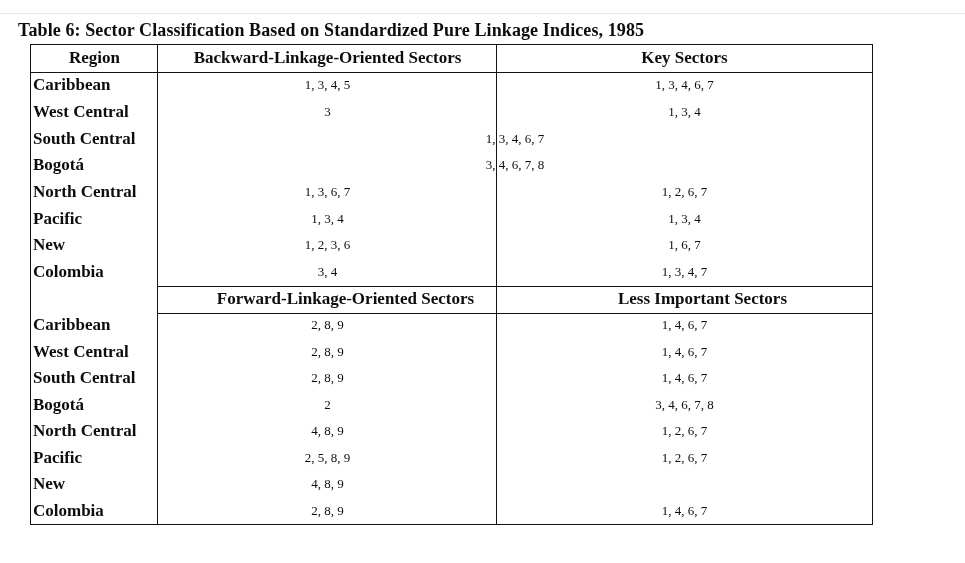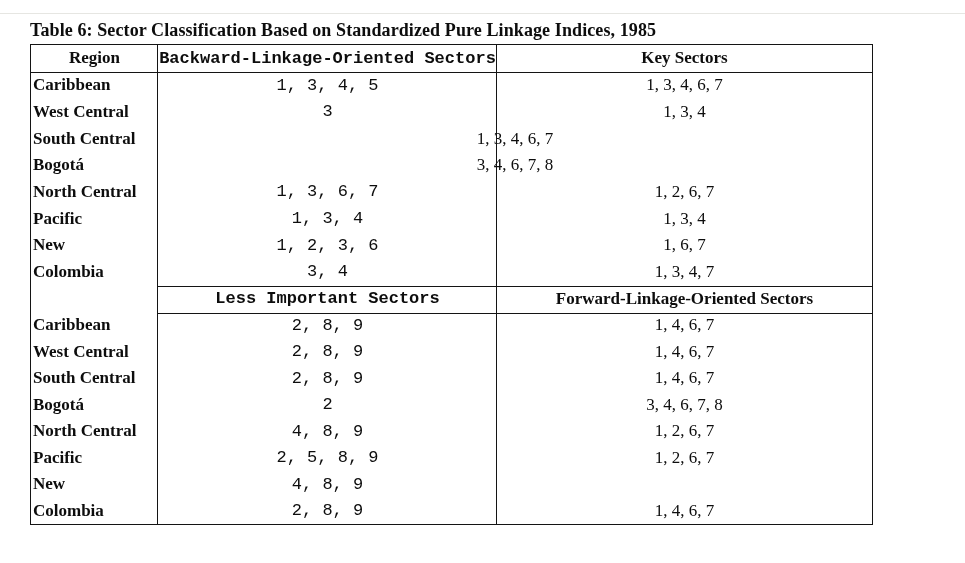--- a/index.html
+++ b/index.html
@@ -9,21 +9,21 @@
     background:#ffffff;
     font-family:"Liberation Serif","DejaVu Serif",serif;
     color:#0d0d0d;
     overflow:hidden;
   }
   .top-rule{
     position:absolute;left:0;top:13px;width:965px;height:1px;
     background:#e6e6e2;
   }
   .title{
-    position:absolute;left:30px;top:20px;
+    position:absolute;left:18px;top:20px;
     font-size:18px;font-weight:bold;white-space:nowrap;
     letter-spacing:0.1px;
   }
   .table-wrap{
     position:absolute;left:30px;top:44px;
     width:843px;height:481px;
     border:1.5px solid #141414;
     box-sizing:border-box;
   }
   .grid-lines{position:absolute;inset:0;pointer-events:none;}
@@ -32,23 +32,23 @@
   .vline.v2{left:464.5px;}
   .hline{position:absolute;height:1.5px;background:#141414;}
   .hline.h-header{left:0;right:0;top:26.5px;}
   .hline.h-mid-top{left:125.5px;right:0;top:240.5px;}
   .hline.h-mid-bottom{left:125.5px;right:0;top:267.5px;}
   .rows{position:absolute;inset:0;display:flex;flex-direction:column;}
   .row{display:flex;width:100%;}
   .row-h{height:27px;}
   .row-a{height:26.7px;}
   .row-b{height:26.5px;}
-  .cell{display:flex;align-items:center;box-sizing:border-box;font-size:17px;}
+  .cell{display:flex;align-items:center;box-sizing:border-box;font-size:13px;}
   .c1{width:127px;padding-left:2px;justify-content:flex-start;}
-  .c2{width:339px;justify-content:center;text-align:left;font-family:Liberation Mono, monospace;}
+  .c2{width:339px;justify-content:center;text-align:left;}
   .c3{flex:1;justify-content:center;text-align:center;}
   .bold{font-weight:bold;font-size:17px;}
   .region{font-weight:bold;font-size:17px;}
 </style>
 </head>
 <body>
 
 <div class="page">
 
   <div class="top-rule"></div>
@@ -96,22 +96,22 @@
           <div class="cell c2">1, 2, 3, 6</div>
           <div class="cell c3">1, 6, 7</div>
         </div>
         <div class="row row-a">
           <div class="cell c1 region">Colombia</div>
           <div class="cell c2">3, 4</div>
           <div class="cell c3">1, 3, 4, 7</div>
         </div>
         <div class="row row-h">
           <div class="cell c1 bold" style="justify-content: center; padding-left: 0px;"></div>
+          <div class="cell c3 bold">Forward-Linkage-Oriented Sectors</div>
           <div class="cell c2 bold">Less Important Sectors</div>
-          <div class="cell c3 bold">Forward-Linkage-Oriented Sectors</div>
         </div>
         <div class="row row-b">
           <div class="cell c1 region">Caribbean</div>
           <div class="cell c2">2, 8, 9</div>
           <div class="cell c3">1, 4, 6, 7</div>
         </div>
         <div class="row row-b">
           <div class="cell c1 region">West Central</div>
           <div class="cell c2">2, 8, 9</div>
           <div class="cell c3">1, 4, 6, 7</div>

